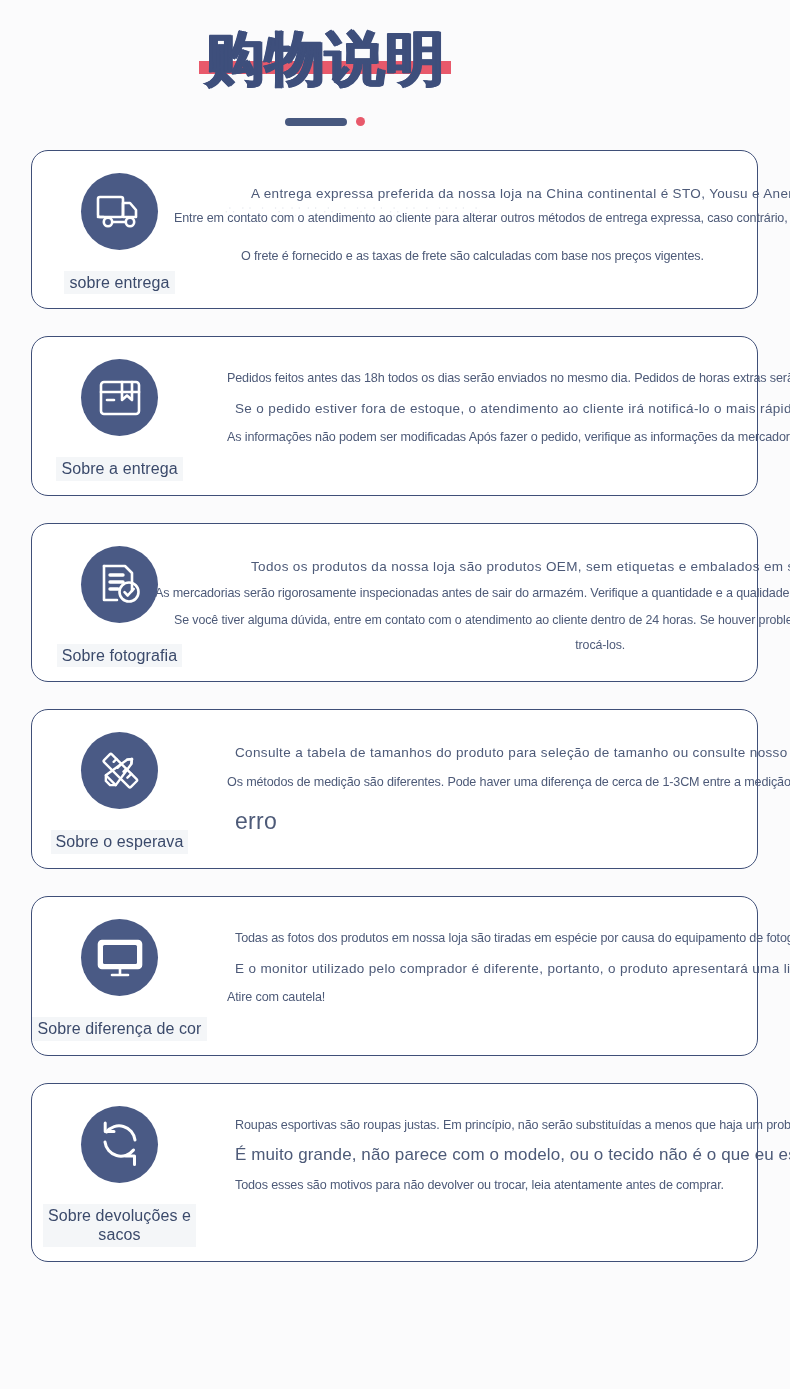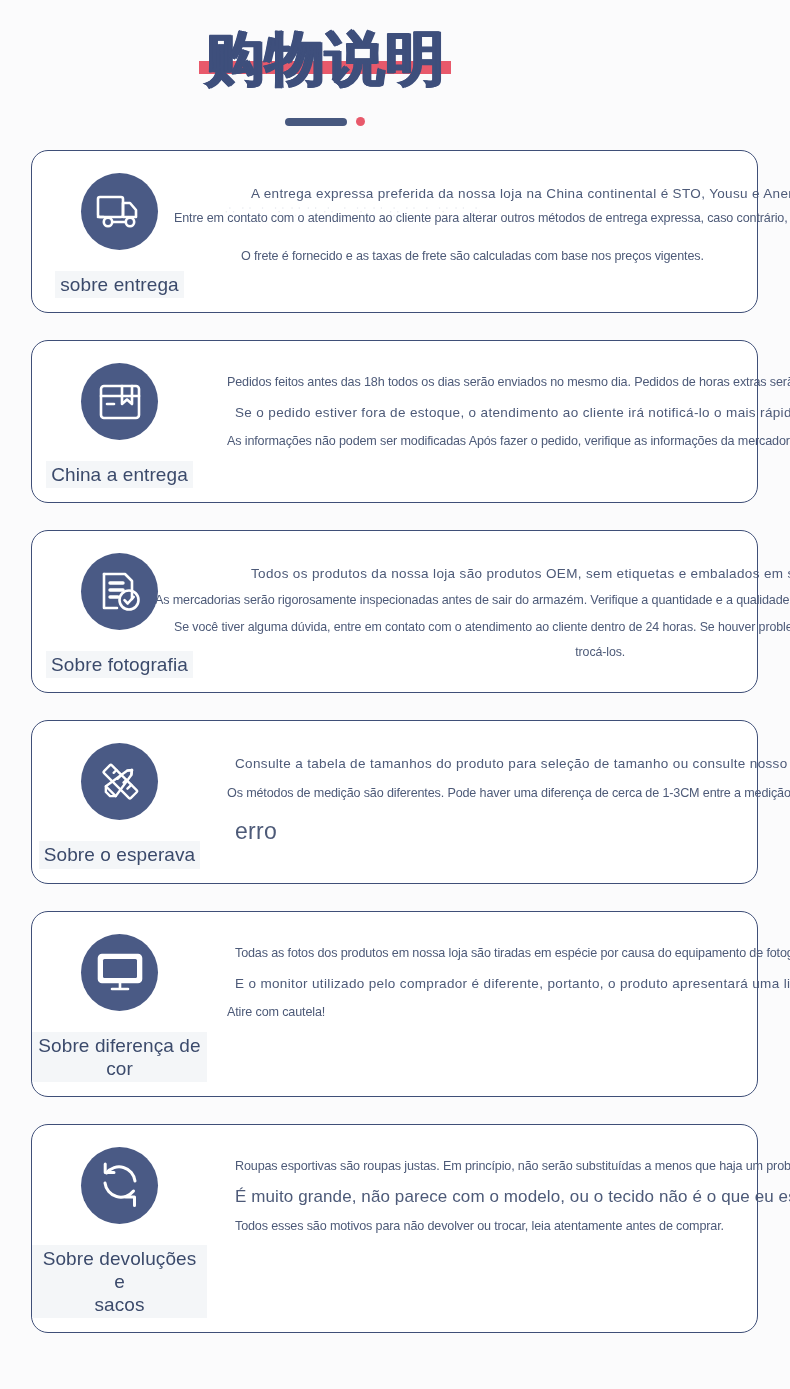--- a/index.html
+++ b/index.html
@@ -112,21 +112,21 @@
     align-items: center;
     justify-content: center;
   }
   .icon-circle svg {
     display: block;
   }
   .card-label {
     margin-top: 21px;
     display: inline-block;
     padding: 2px 5px;
-    font-size: 19px;
+    font-size: 16px;
     font-weight: 400;
     color: #3b4a6b;
     line-height: 1.22;
     background: #f4f6f8;
     letter-spacing: 0.1px;
     white-space: pre-line;
   }
 
   
   .card-right {
@@ -217,21 +217,21 @@
     <div class="card-inner">
       <div class="card-left">
         <div class="icon-circle">
           <svg width="46" height="42" viewBox="0 0 46 42" fill="none" stroke="#fff" stroke-width="2.6" stroke-linecap="round" stroke-linejoin="round">
             <rect x="4" y="5" width="38" height="32" rx="3"></rect>
             <path d="M4 15h38"></path>
             <path d="M10 23h7"></path>
             <path d="M25 5v18l5-4.5 5 4.5V5"></path>
           </svg>
         </div>
-        <div class="card-label">China a entrega</div>
+        <div class="card-label">Sobre a entrega</div>
       </div>
       <div class="card-right">
         <div class="line ln-cond i20">Pedidos feitos antes das 18h todos os dias serão enviados no mesmo dia. Pedidos de horas extras serão processados no dia seguinte</div>
         <div class="line ln-lg i28" style="margin-top:11px;">Se o pedido estiver fora de estoque, o atendimento ao cliente irá notificá-lo o mais rápido possível após a verificação do pedido</div>
         <div class="line ln-cond i20" style="margin-top:11px;">As informações não podem ser modificadas Após fazer o pedido, verifique as informações da mercadoria e do recebimento.</div>
       </div>
     </div>
   </div>
 
   <div class="card">

